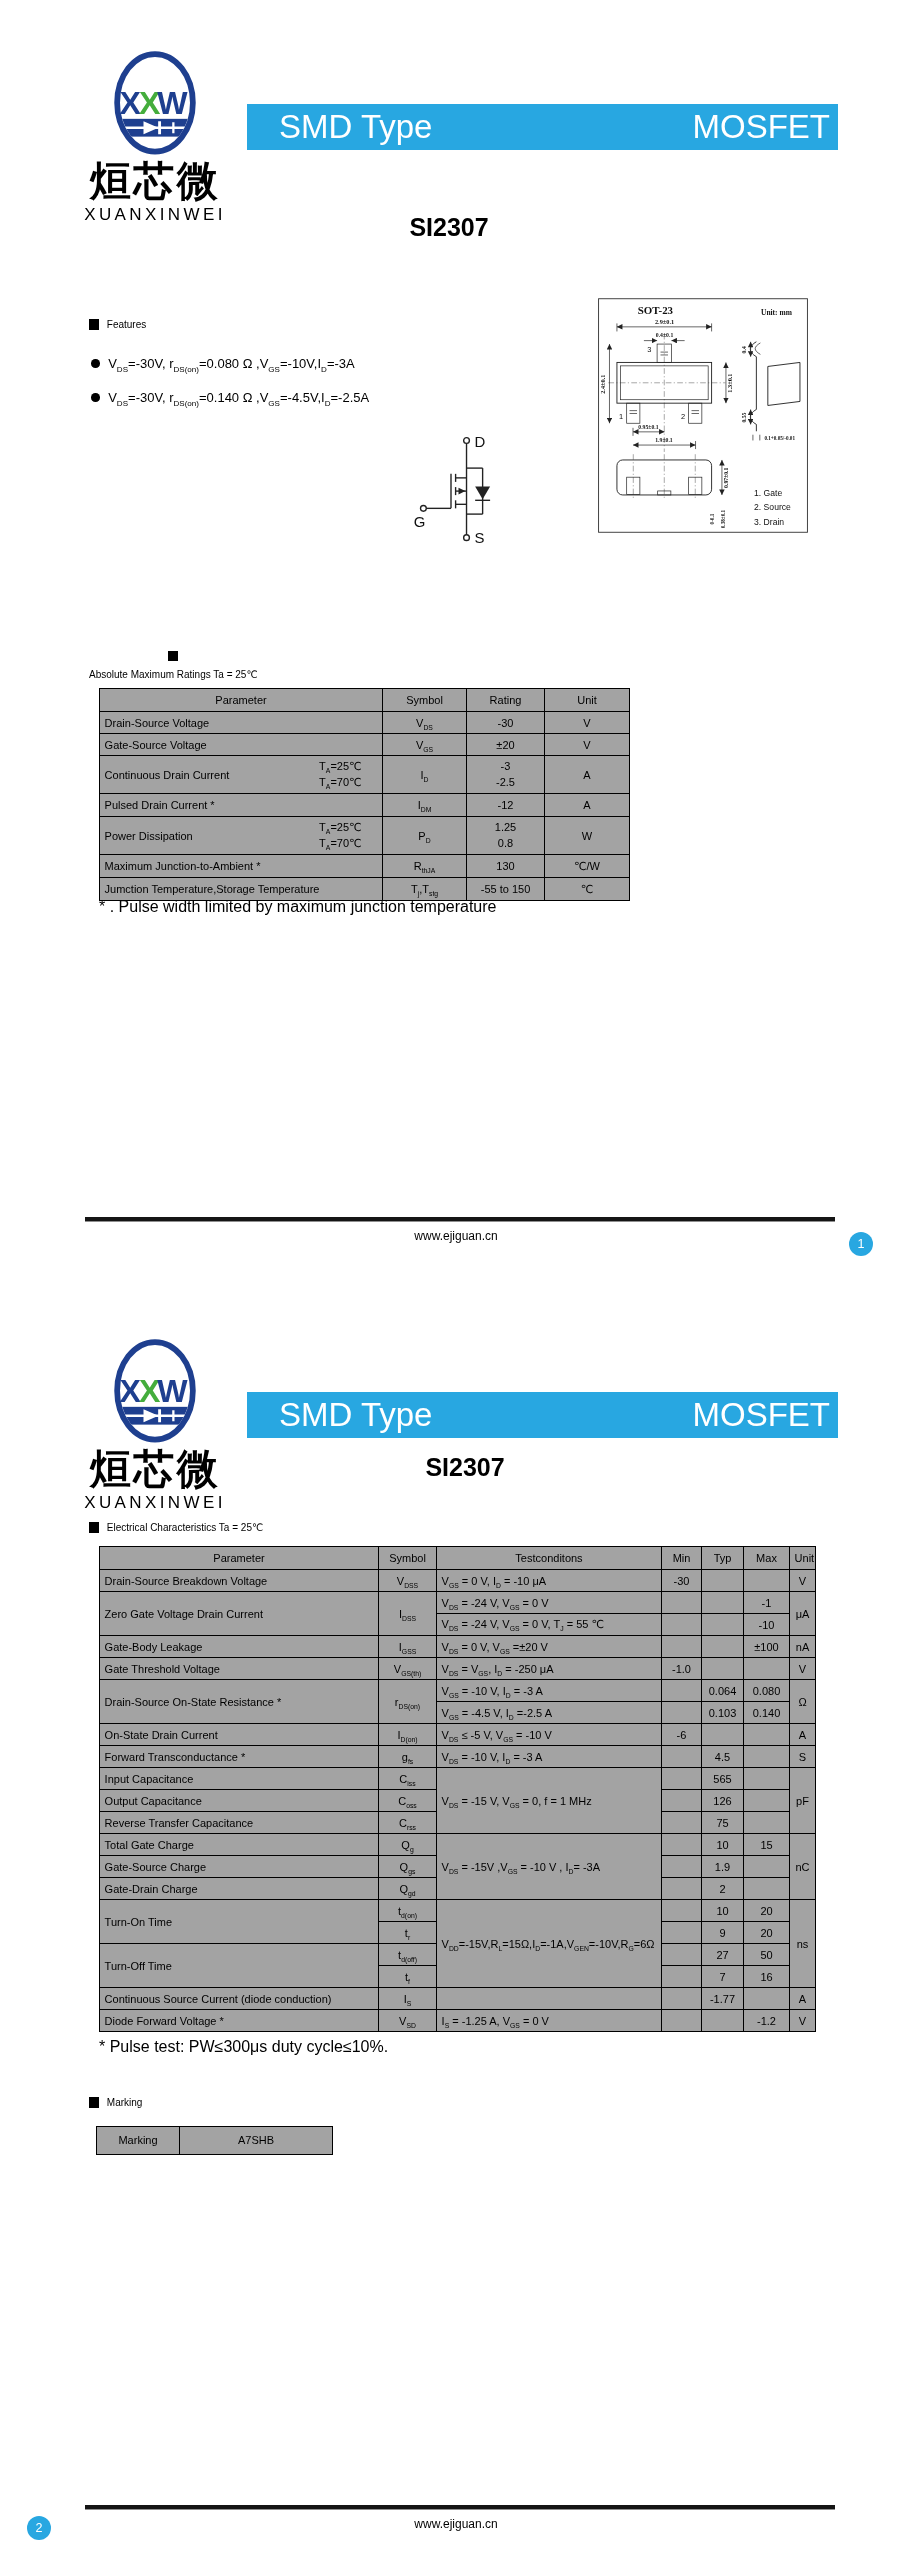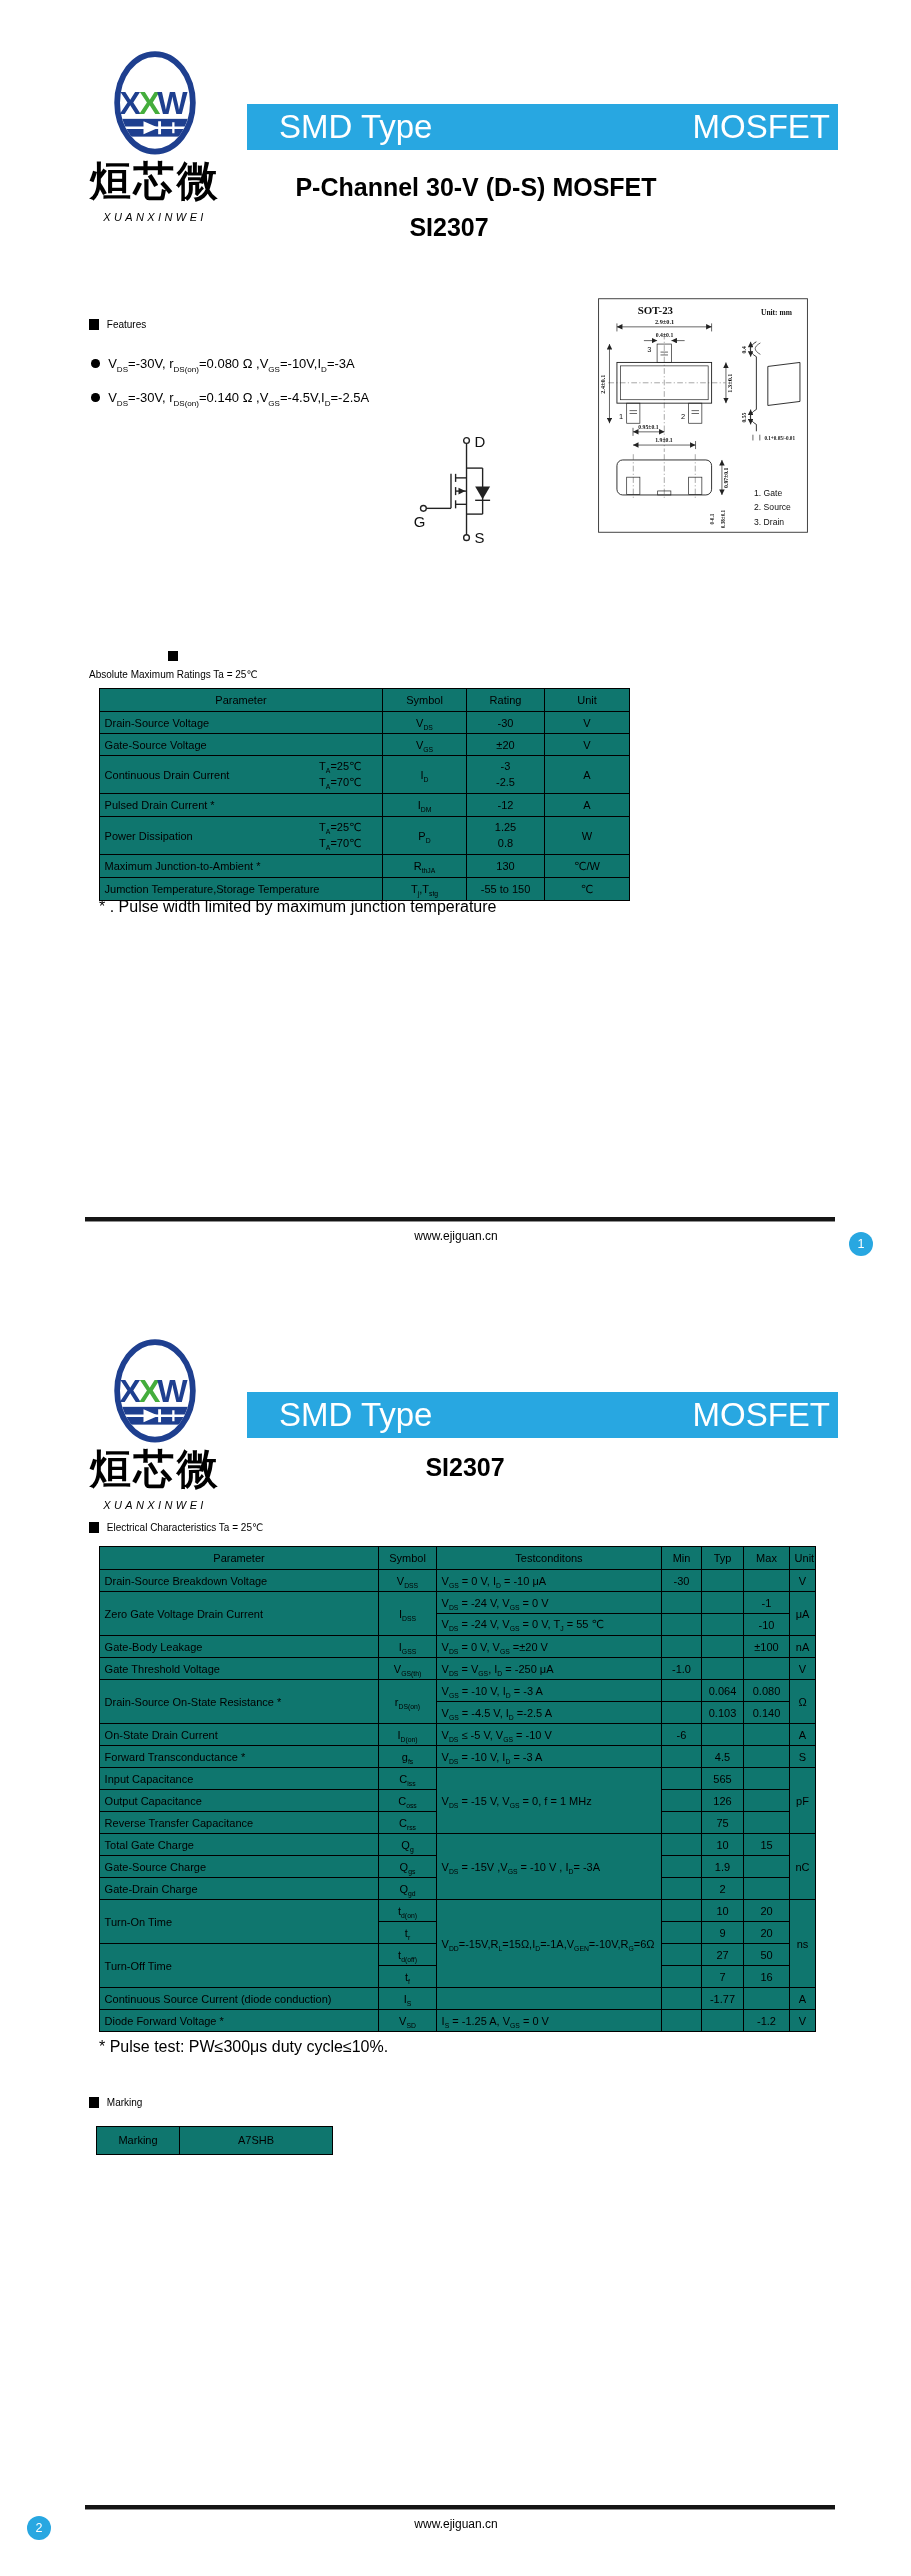--- a/index.html
+++ b/index.html
@@ -4,34 +4,34 @@
 <style>
   html,body{margin:0;padding:0;background:#fff;}
   body{width:912px;font-family:"Liberation Sans","DejaVu Sans",sans-serif;color:#000;}
   .page{position:relative;width:912px;height:1288px;background:#fff;overflow:hidden;}
   
   .logo{position:absolute;left:69px;width:172px;text-align:center;}
   .logo svg{display:block;margin:0 auto;}
   .mono{font-family:"Liberation Sans",sans-serif;font-weight:bold;font-size:56px;fill:#1e3f8f;}
   .monog{fill:#44ad3c;}
   .logo-cn{font-size:41px;font-weight:bold;letter-spacing:2.3px;line-height:1.04;margin-top:1.1px;}
-  .logo-en{font-size:11px;letter-spacing:3.4px;margin-top:8px;font-family:"Liberation Sans",sans-serif;font-style:italic;}
+  .logo-en{font-size:17px;letter-spacing:3.4px;margin-top:2px;font-family:"Liberation Sans",sans-serif;}
   
   .band{position:absolute;left:247px;width:591px;height:46px;background:#28a7e1;color:#fff;
         display:flex;justify-content:space-between;align-items:center;padding:0 8px 0 32px;box-sizing:border-box;
         font-size:33px;font-weight:500;}
   .doc-title{position:absolute;left:172px;width:608px;text-align:center;font-size:25px;font-weight:bold;}
   .doc-part{position:absolute;width:608px;text-align:center;font-size:25px;font-weight:bold;}
   
   .shead{position:absolute;display:flex;align-items:center;gap:7.5px;font-size:10px;}
   .sq{width:10.3px;height:10.3px;background:#000;flex:0 0 auto;}
   .feat{position:absolute;display:flex;align-items:center;gap:8.6px;font-size:13px;}
   .dot{width:8.6px;height:8.6px;border-radius:50%;background:#000;flex:0 0 auto;}
   
-  table.tbl{position:absolute;border-collapse:collapse;table-layout:fixed;border:1.7px solid #000;background:#0f766e;}
+  table.tbl{position:absolute;border-collapse:collapse;table-layout:fixed;border:1.7px solid #000;background:#a3a3a3;}
   table.tbl td{border:1.1px solid #000;font-size:11px;padding:0.6px 4.6px;vertical-align:middle;overflow:hidden;}
   td.c{text-align:center;padding:0.6px 1.7px;}
   td.l{text-align:left;}
   sub{font-size:0.62em;line-height:0;}
   .prow{display:flex;justify-content:space-between;align-items:center;padding-right:16px;}
   .stack{text-align:right;}
   .stack div,.rstack div{line-height:1.45;}
   .rstack{text-align:center;}
   .footnote{position:absolute;font-size:16px;}
   
@@ -72,21 +72,20 @@
     </svg>
     <div class="logo-cn">烜芯微</div>
     <div class="logo-en">XUANXINWEI</div>
   </div>
 
   <div class="band" style="top:104px;">
     <span>SMD Type</span>
     <span>MOSFET</span>
   </div>
 
-  <div class="doc-title" style="top:173px;">P-Channel 30-V (D-S) MOSFET</div>
   <div class="doc-part" style="left:145px;top:213px;">SI2307</div>
 
   <div class="shead" style="left:89px;top:319px;">
     <span class="sq"></span>
     <span>Features</span>
   </div>
   <div class="feat" style="left:91px;top:356px;">
     <span class="dot"></span>
     <span>V<sub>DS</sub>=-30V, r<sub>DS(on)</sub>=0.080 Ω ,V<sub>GS</sub>=-10V,I<sub>D</sub>=-3A</span>
   </div>

